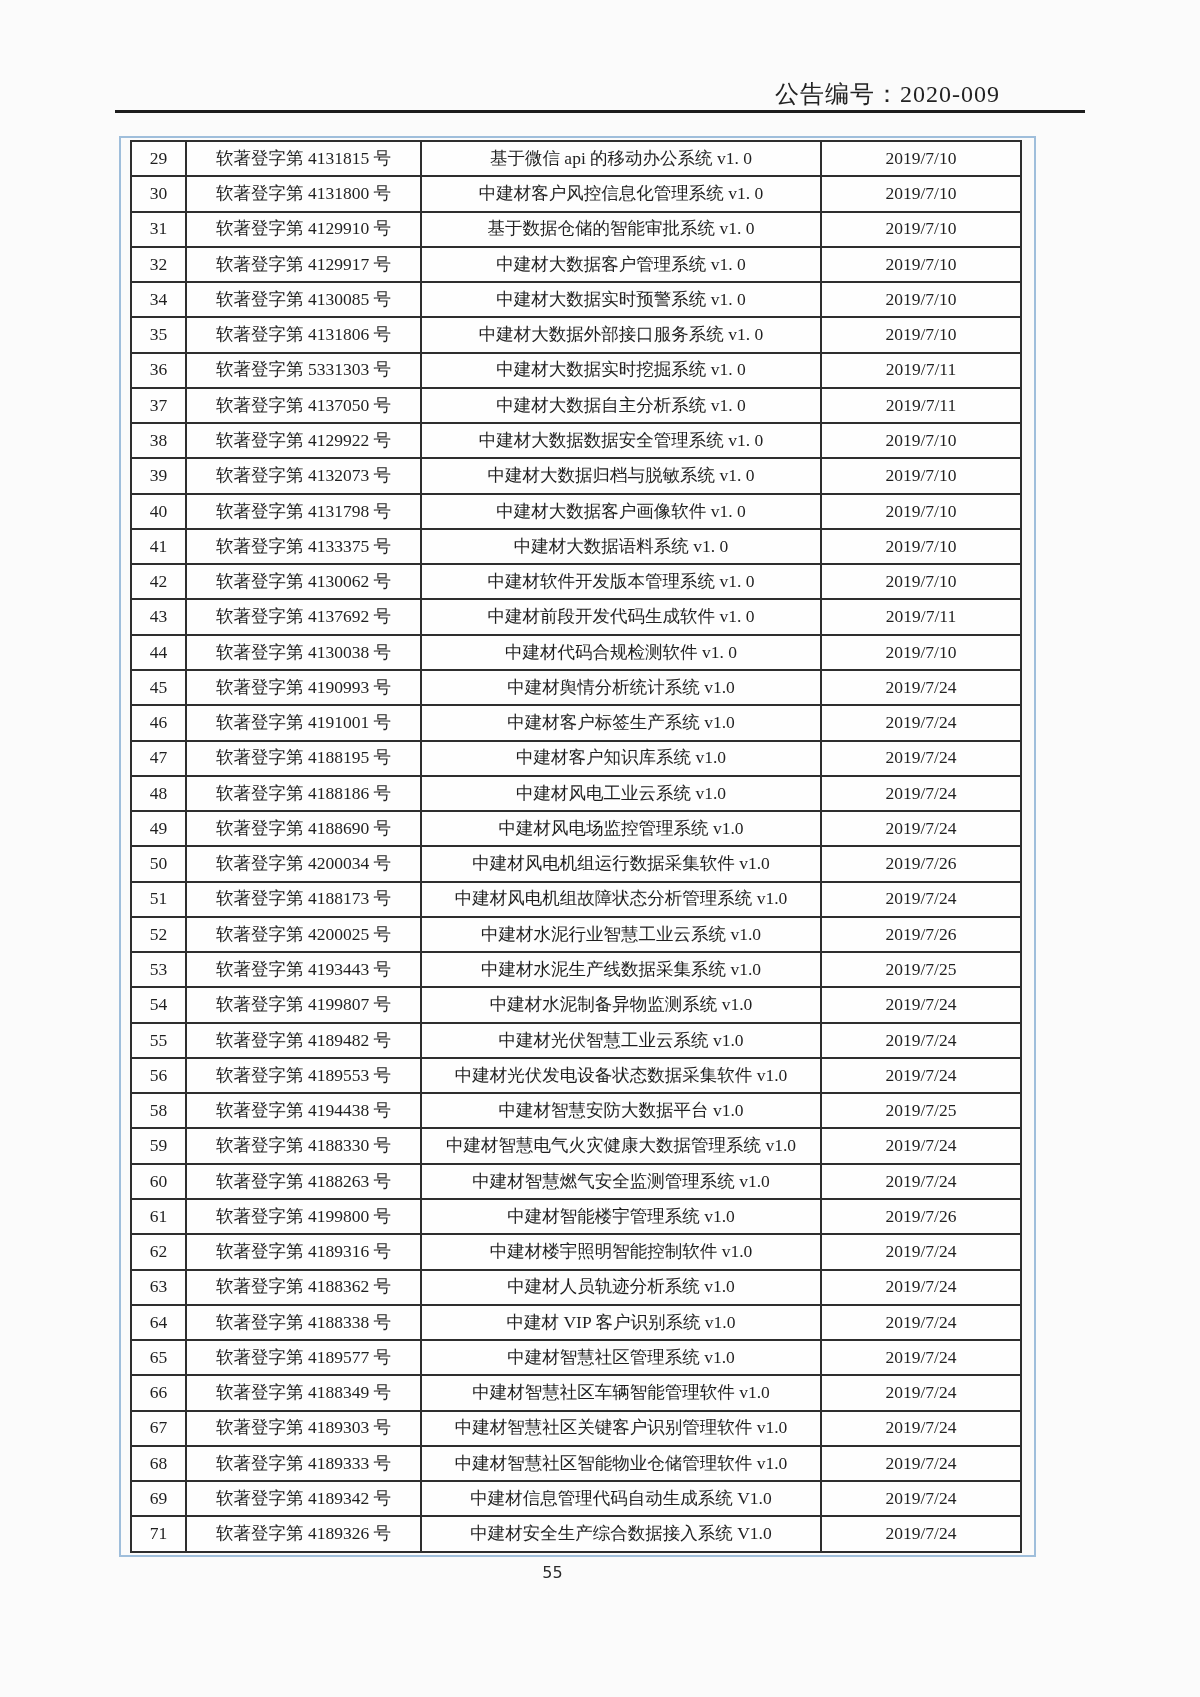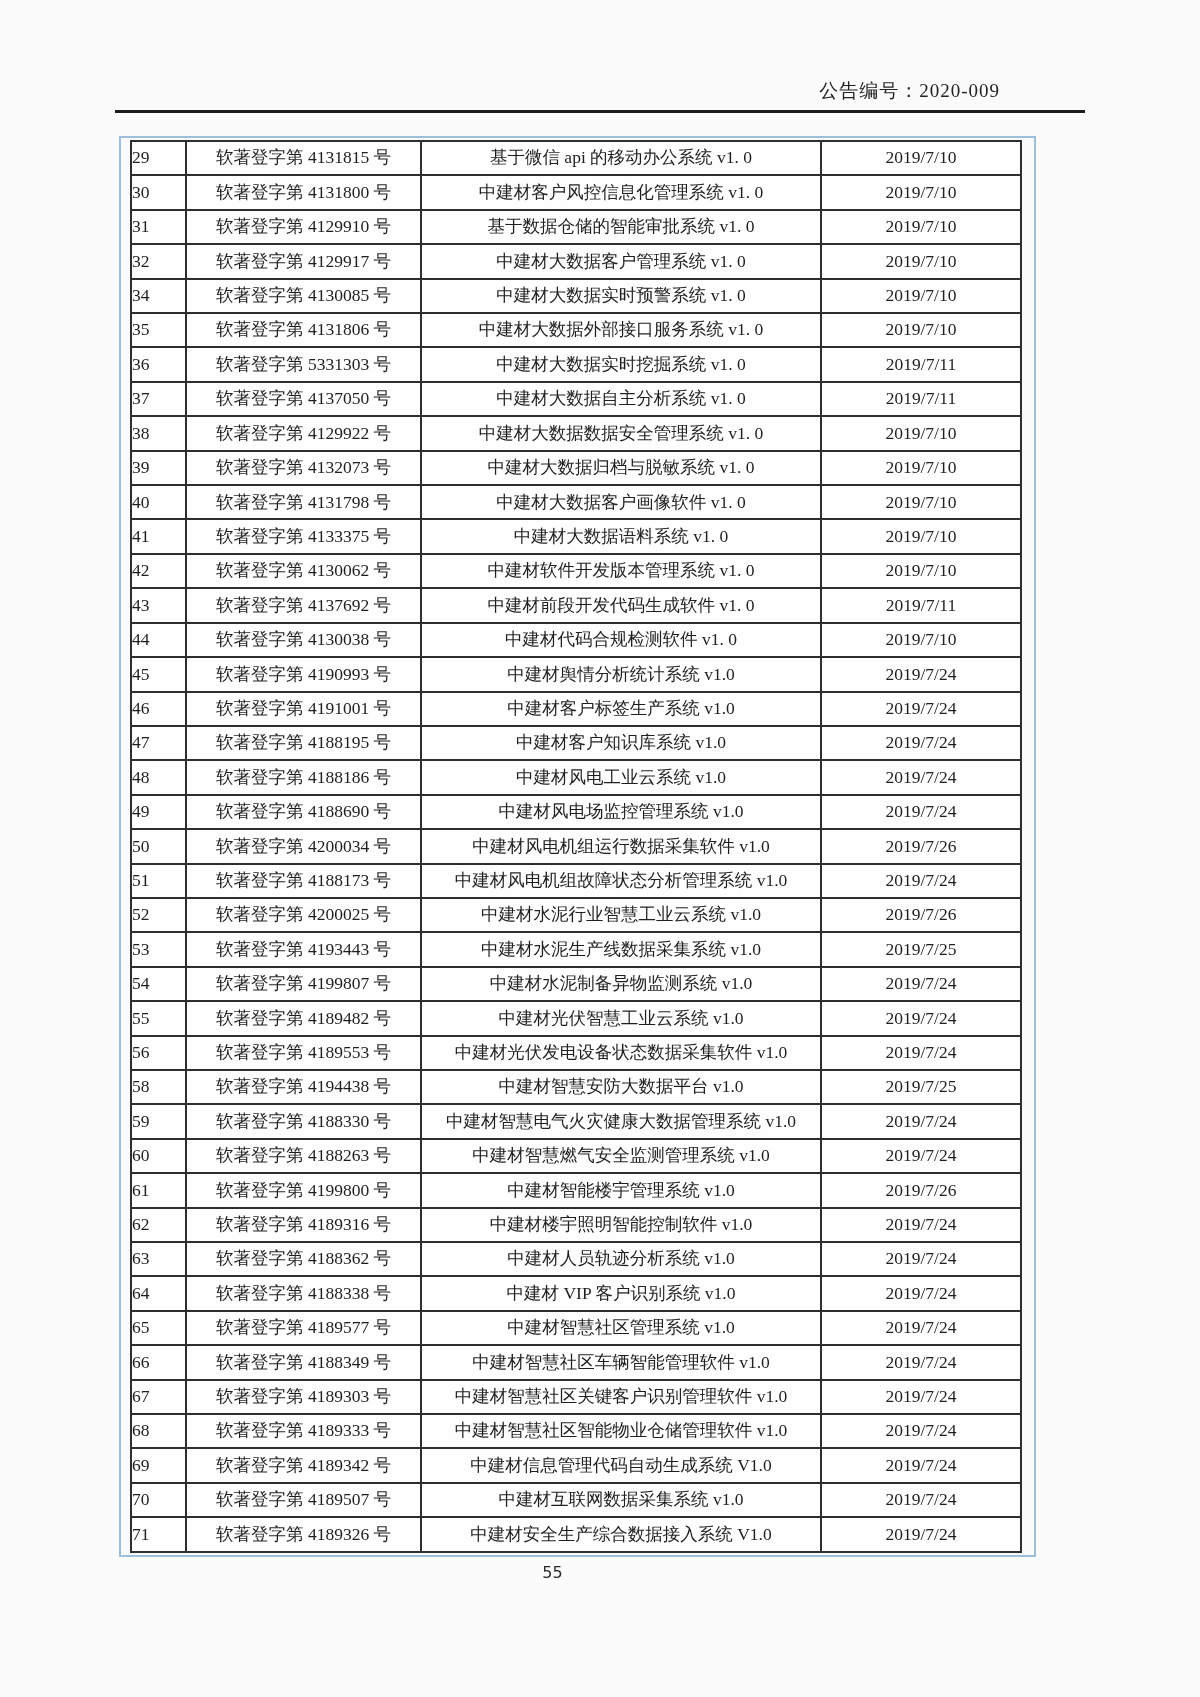--- a/index.html
+++ b/index.html
@@ -16,21 +16,21 @@
     background:var(--page-bg);
     font-family:"Liberation Serif","DejaVu Serif",serif;
     color:var(--text);
     overflow:hidden;
   }
   .header{
     position:absolute;
     top:78px;left:0;
     width:1000px;
     text-align:right;
-    font-size:19px;
+    font-size:24px;
     letter-spacing:1px;
     color:#222;
   }
   .header-rule{
     position:absolute;
     top:110px;left:115px;
     width:970px;height:0;
     border-top:3px solid #1d1d1d;
   }
   .table-frame{
@@ -50,21 +50,21 @@
   }
   table.copyright-table td{
     border:2px solid var(--table-border);
     font-size:17.5px;
     color:var(--text);
     white-space:nowrap;
     overflow:hidden;
     padding:0;
     line-height:1;
   }
-  td.col-no{width:55px;text-align:left;}
+  td.col-no{width:55px;text-align:center;}
   td.col-reg{width:235px;text-align:center;}
   td.col-name{width:400px;text-align:center;padding-left:13px;}
   td.col-date{width:200px;text-align:center;border-radius:10px;}
   .page-number{
     position:absolute;
     top:1563px;left:0;
     width:1105px;
     text-align:center;
     font-family:"DejaVu Sans","Liberation Sans",sans-serif;
     font-size:16px;
@@ -312,26 +312,20 @@
         <td class="col-name">中建材智慧社区智能物业仓储管理软件 v1.0</td>
         <td class="col-date">2019/7/24</td>
       </tr>
       <tr>
         <td class="col-no">69</td>
         <td class="col-reg">软著登字第 4189342 号</td>
         <td class="col-name">中建材信息管理代码自动生成系统 V1.0</td>
         <td class="col-date">2019/7/24</td>
       </tr>
       <tr>
-        <td class="col-no">70</td>
-        <td class="col-reg">软著登字第 4189507 号</td>
-        <td class="col-name">中建材互联网数据采集系统 v1.0</td>
-        <td class="col-date">2019/7/24</td>
-      </tr>
-      <tr>
         <td class="col-no">71</td>
         <td class="col-reg">软著登字第 4189326 号</td>
         <td class="col-name">中建材安全生产综合数据接入系统 V1.0</td>
         <td class="col-date">2019/7/24</td>
       </tr>
     </tbody>
 </table>
 
 <div class="page-number">55</div>
 

